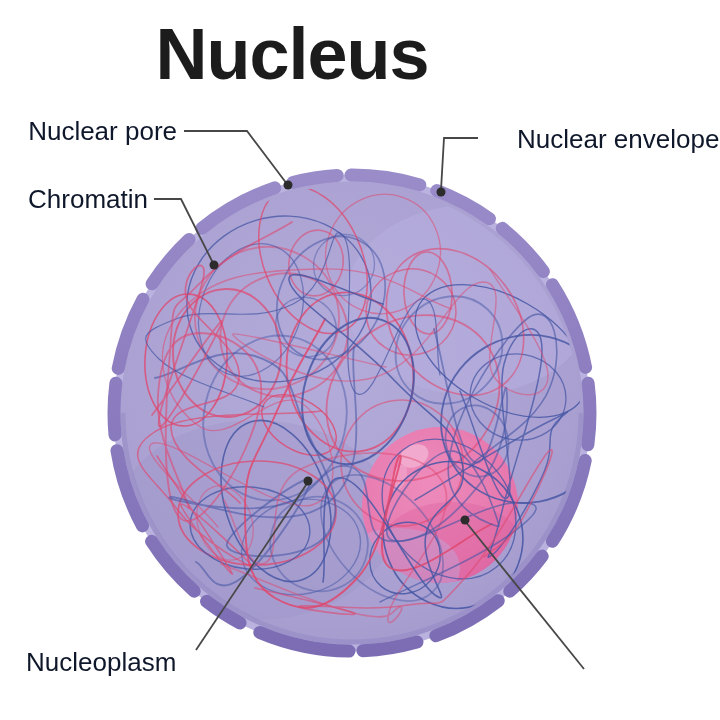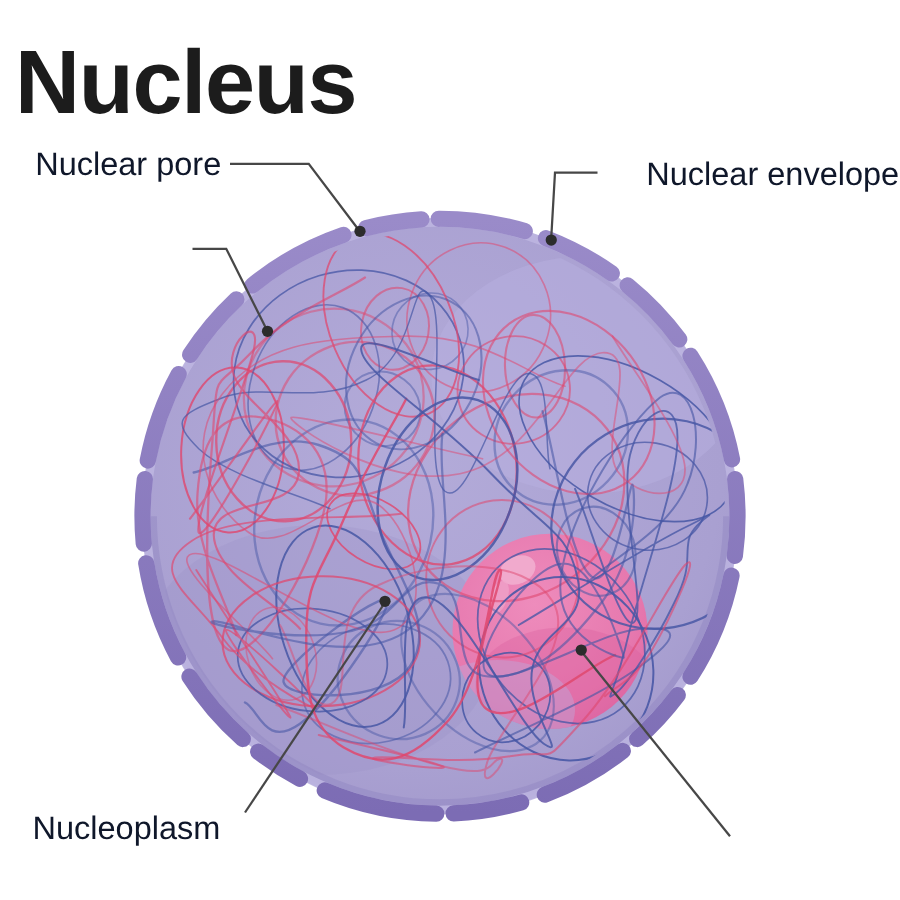--- a/index.html
+++ b/index.html
@@ -1,22 +1,22 @@
 <!DOCTYPE html>
 <html><head>
 <meta charset="utf-8">
 <style>
   html,body{margin:0;padding:0;background:#ffffff;}
   .stage{
     position:relative;width:720px;height:720px;overflow:hidden;
     background:#ffffff;font-family:"Liberation Sans",sans-serif;
   }
   .title{
-    position:absolute;top:14px;left:0;width:584px;margin:12px;
-    text-align:left;font-size:72px;font-weight:bold;color:#1c1c1c;
+    position:absolute;top:14px;left:0;width:584px;margin:0;
+    text-align:center;font-size:72px;font-weight:bold;color:#1c1c1c;
     letter-spacing:-1px;line-height:80px;
   }
   .figure-svg{position:absolute;left:0;top:0;}
   .label{
     position:absolute;font-size:26px;color:#0f172a;white-space:nowrap;
     line-height:32px;
   }
 </style>
 </head>
 <body>
@@ -135,15 +135,16 @@
       <circle cx="288" cy="185" r="4.5"></circle>
       <circle cx="441" cy="192" r="4.5"></circle>
       <circle cx="214" cy="265" r="4.5"></circle>
       <circle cx="308" cy="481" r="4.5"></circle>
       <circle cx="465" cy="520" r="4.5"></circle>
     </g>
   </svg>
 
   <div class="label" style="right:543px;top:115px;">Nuclear pore</div>
   <div class="label" style="left:487px;top:123px;margin-left:30px;">Nuclear envelope</div>
+  <div class="label" style="right:572px;top:183px;">Chromatin</div>
   <div class="label" style="left:26px;top:646px;">Nucleoplasm</div>
 
 </div>
 
 </body></html>

